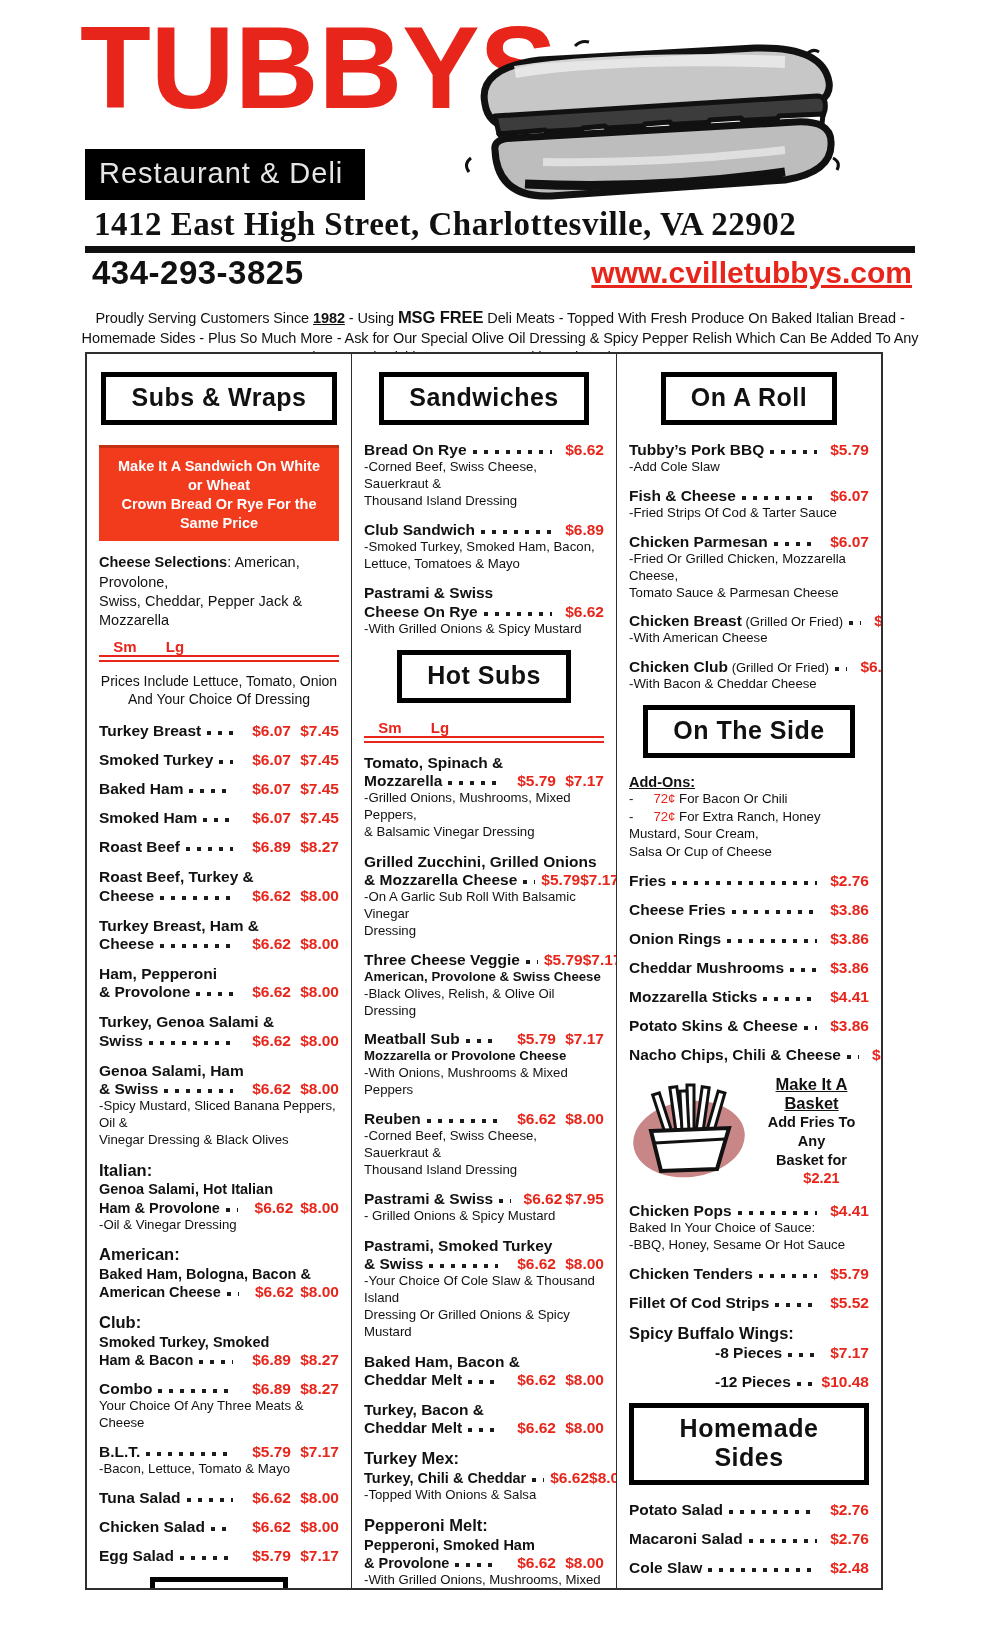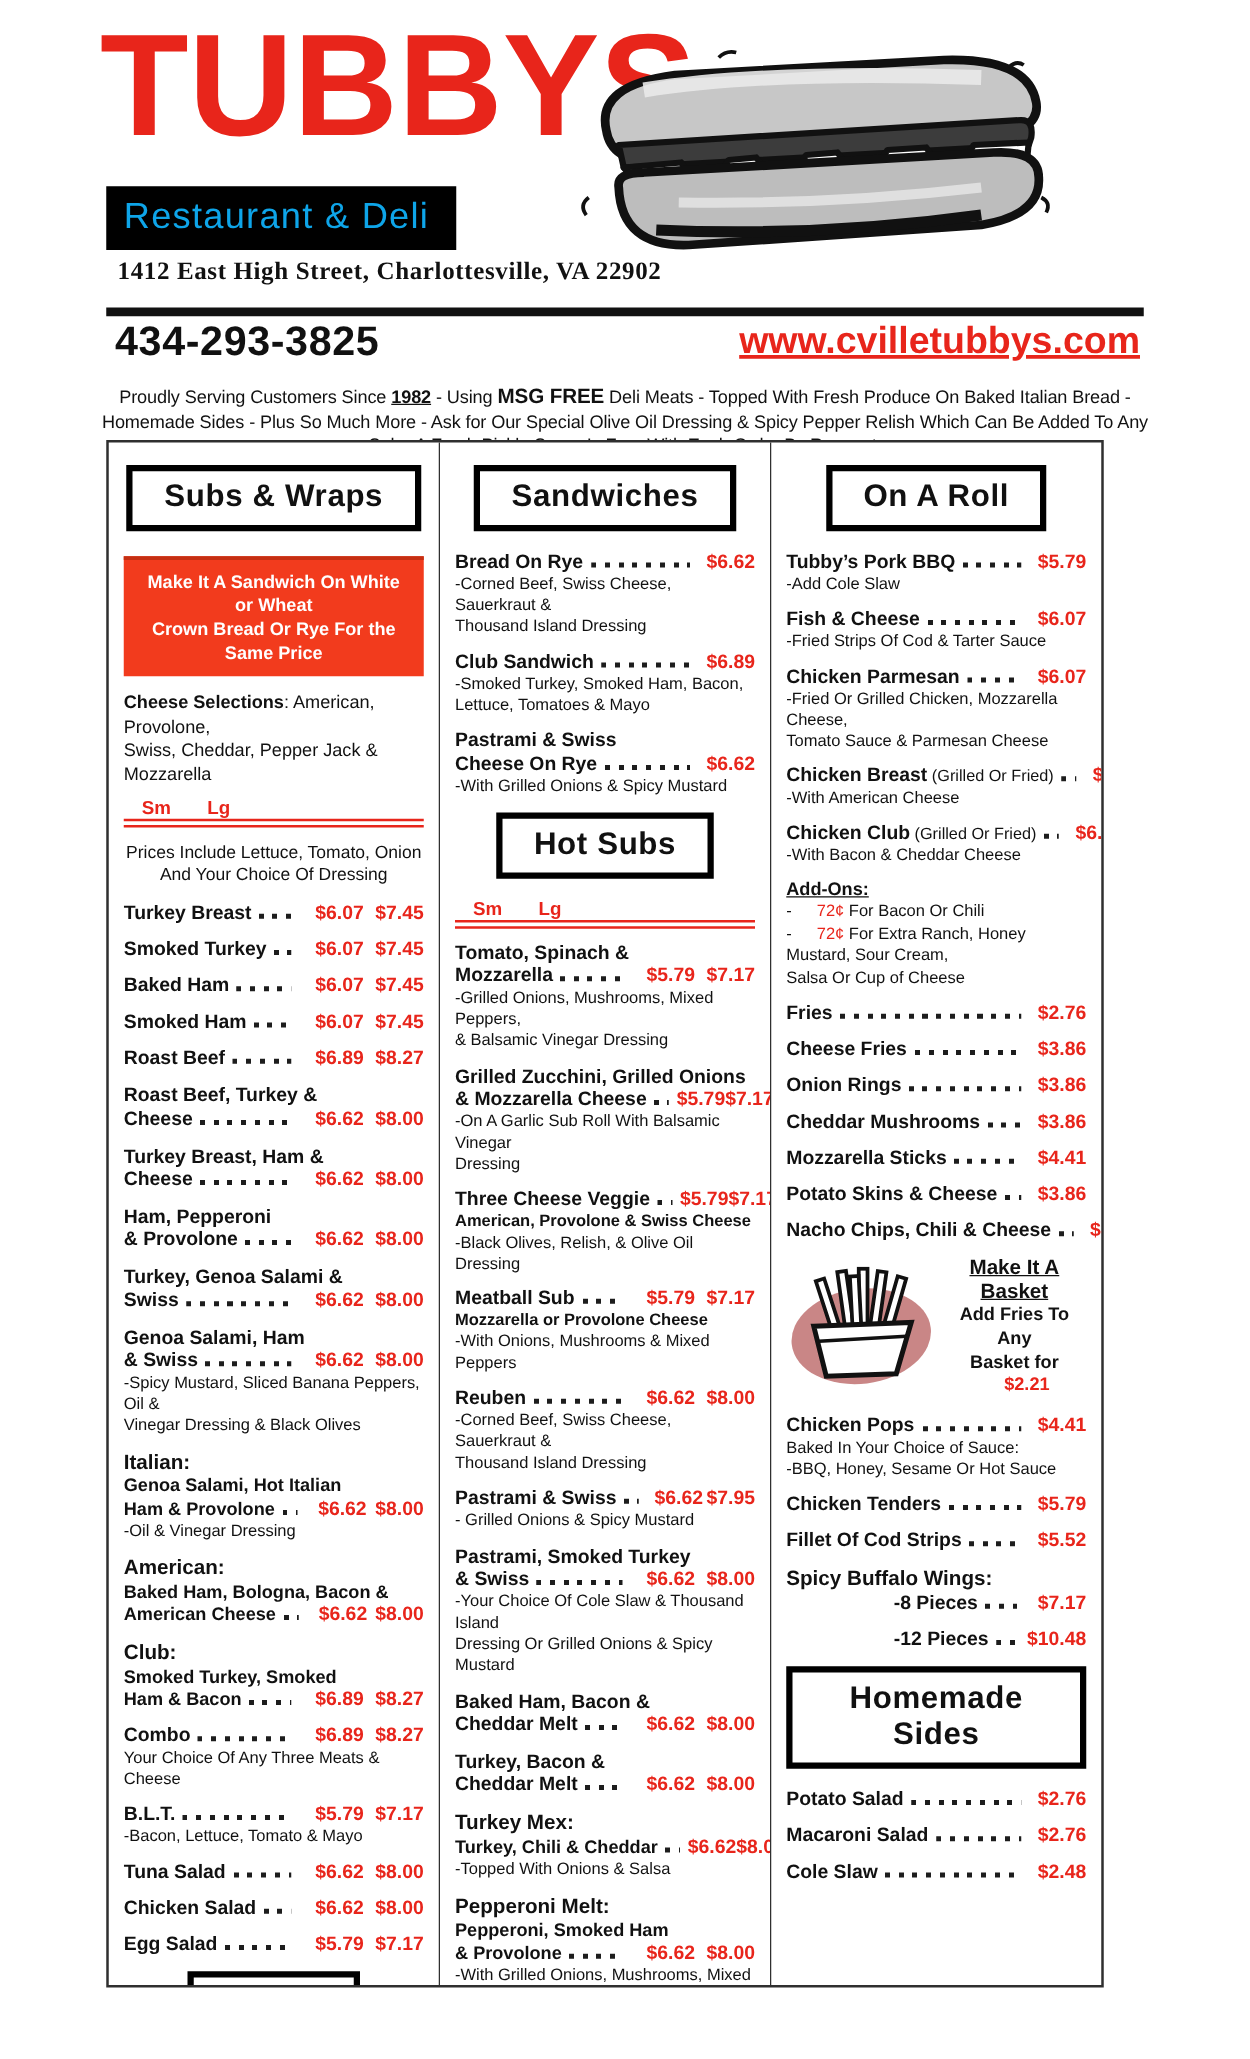--- a/index.html
+++ b/index.html
@@ -1,25 +1,25 @@
 <!DOCTYPE html>
 <html style="--red: #e8251b; --banner: #f23b1d;"><head>
 <meta charset="utf-8">
 <style>
   html,body{margin:0;padding:0;background:#fff;}
   body{width:1000px;font-family:"Liberation Sans",sans-serif;color:#111;}
   .page{position:relative;width:1000px;height:1647px;background:#fff;overflow:hidden;}
 
   
   .logo{position:absolute;left:80px;top:10px;font-size:116px;font-weight:bold;letter-spacing:0px;line-height:1;}
-  .subtitle-box{position:absolute;left:85px;top:149px;background:#000;color:#0ea5e9;
+  .subtitle-box{position:absolute;left:85px;top:149px;background:#000;color:#e5e5e5;
     font-size:29px;padding:8px 22px 10px 14px;letter-spacing:1px;}
   .sandwich{position:absolute;left:455px;top:38px;width:390px;height:172px;}
   .address{position:absolute;left:94px;top:206px;font-family:"Liberation Serif",serif;
-    font-weight:bold;font-size:20px;letter-spacing:.5px;}
+    font-weight:bold;font-size:33px;letter-spacing:.5px;}
   .rule1{position:absolute;left:85px;top:246px;width:830px;height:7px;background:#111;}
   .phone{position:absolute;left:92px;top:254px;font-size:33px;font-weight:bold;letter-spacing:.5px;}
   .website{position:absolute;right:88px;top:256px;font-size:30px;font-weight:bold;
     text-decoration:underline;cursor:pointer;}
   .tagline{position:absolute;left:70px;top:307px;width:860px;text-align:center;
     font-size:15.5px;line-height:1.32;letter-spacing:-.1px;}
   .tagline .b{font-weight:bold;} .tagline .msg{font-weight:bold;font-size:16.5px;}
   .tagline .u{text-decoration:underline;}
 
   
@@ -464,20 +464,21 @@
           <div class="desc"><span>-With American Cheese</span></div>
         </div>
         <div class="item">
           <div class="price-line">
             <span class="item-name">Chicken Club<span class="suffix"> (Grilled Or Fried)</span></span>
             <span class="leader"></span>
             <span class="price single">$6.62</span>
           </div>
           <div class="desc"><span>-With Bacon &amp; Cheddar Cheese</span></div>
         </div>
+        <div class="section-box">On The Side</div>
         <div class="addons">
           <div class="addons-title">Add-Ons:</div>
           <div class="richline"><span>-</span><span class="red">72¢</span><span> For Bacon Or Chili</span></div>
           <div class="richline"><span>-</span><span class="red">72¢</span><span> For Extra Ranch, Honey Mustard, Sour Cream,</span></div>
           <div class="richline"><span>Salsa Or Cup of Cheese</span></div>
         </div>
         <div class="item">
           <div class="price-line">
             <span class="item-name">Fries</span>
             <span class="leader"></span>

